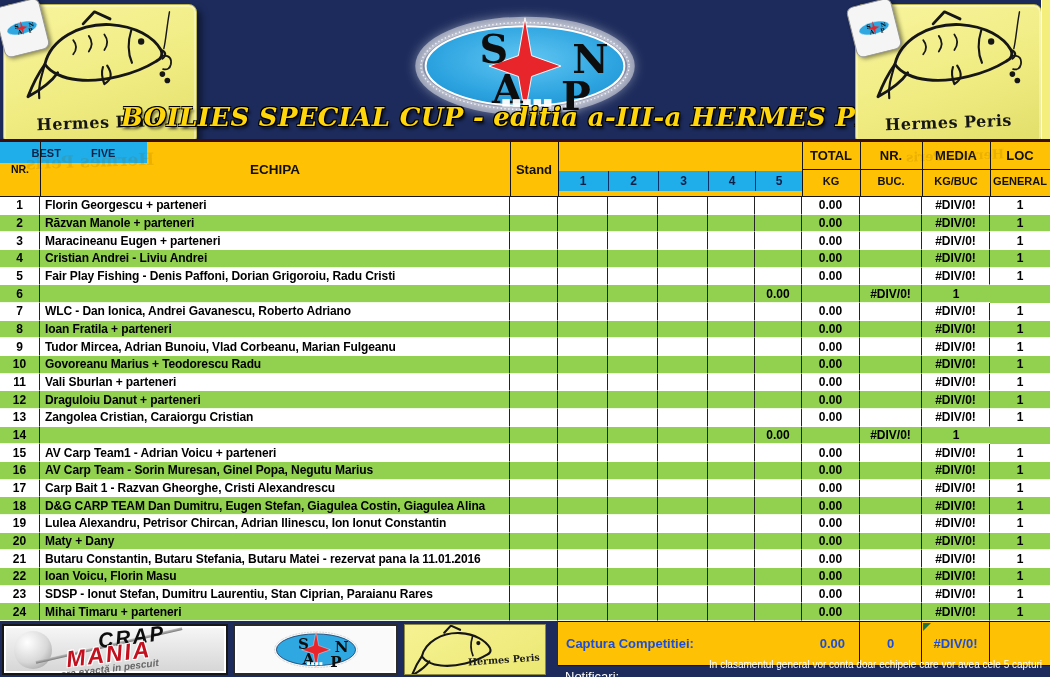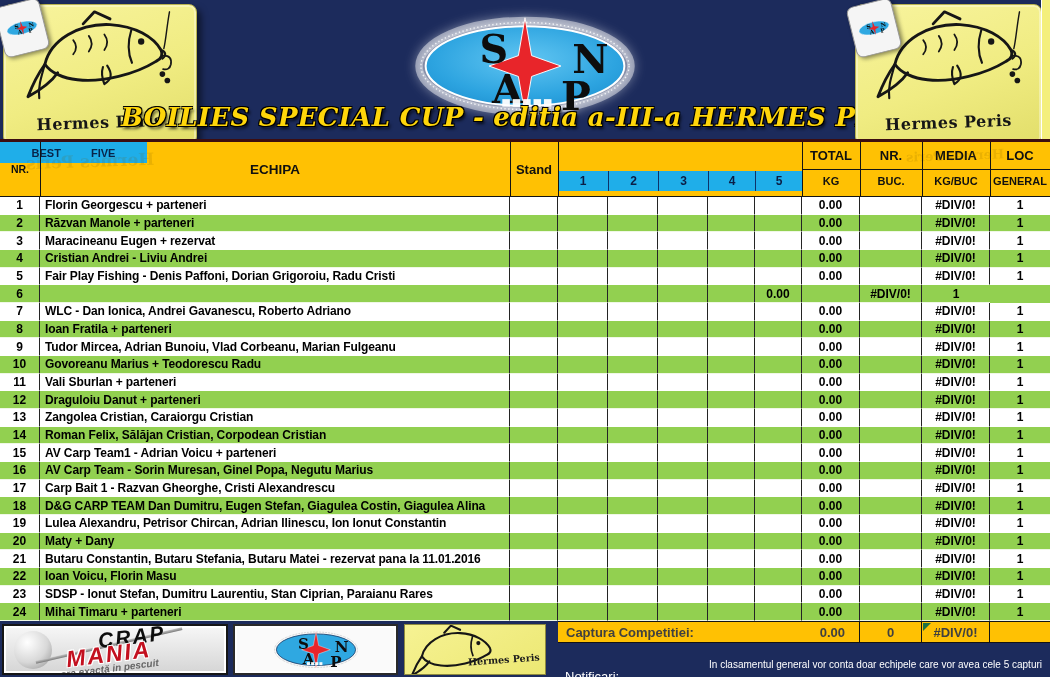--- a/index.html
+++ b/index.html
@@ -64,23 +64,23 @@
   .tbody{position:absolute;left:0;top:197px;width:1050px;height:424px;display:flex;flex-direction:column;background:#fff;}
   .trow{flex:1;display:grid;grid-template-columns:40px 470px 48px 50px 50px 50px 47px 47px 58px 62px 68px 60px;background:#fff;}
   .trow.alt{background:#92D050;}
   .tc{border-right:1px solid #242424;border-bottom:1px solid rgba(255,255,255,.85);
     display:flex;align-items:center;justify-content:center;overflow:hidden;white-space:nowrap;
     font-weight:bold;font-size:12px;color:#000;box-sizing:border-box;}
   .tc1{justify-content:flex-start;padding-left:5px;font-size:12px;letter-spacing:-.1px;}
   .tc11{border-right:none;}
 
   
-  .captura{position:absolute;left:558px;top:621px;width:492px;height:22px;background:#FFC103;
+  .captura{position:absolute;left:558px;top:621px;width:492px;height:45px;background:#FFC103;
     border-top:1px solid #141414;border-bottom:1px solid #141414;box-sizing:border-box;
-    display:grid;grid-template-columns:302px 62px 68px 60px;color:#404040;}
+    display:grid;grid-template-columns:302px 62px 68px 60px;color:#1d4ed8;}
   .capc{border-right:1px solid #141414;display:flex;align-items:center;justify-content:center;
     font-weight:bold;font-size:13px;box-sizing:border-box;position:relative;}
   .capc.first{justify-content:space-between;padding:0 14px 0 8px;}
   .capc.last{border-right:none;}
   .corner{position:absolute;left:1px;top:1px;width:0;height:0;
     border-top:8px solid #1e7145;border-right:8px solid transparent;}
   .notif{position:absolute;left:558px;top:650px;width:492px;height:27px;color:#fff;}
   .notif-label{position:absolute;left:7px;top:19px;font-size:13px;}
   .notif-text{position:absolute;right:8px;top:9px;font-size:10px;white-space:nowrap;}
 
@@ -270,21 +270,21 @@
         <div class="tc tc5"></div>
         <div class="tc tc6"></div>
         <div class="tc tc7"></div>
         <div class="tc tc8">0.00</div>
         <div class="tc tc9"></div>
         <div class="tc tc10">#DIV/0!</div>
         <div class="tc tc11">1</div>
       </div>
       <div class="trow">
         <div class="tc tc0">3</div>
-        <div class="tc tc1">Maracineanu Eugen + rezervat</div>
+        <div class="tc tc1">Maracineanu Eugen + parteneri</div>
         <div class="tc tc2"></div>
         <div class="tc tc3"></div>
         <div class="tc tc4"></div>
         <div class="tc tc5"></div>
         <div class="tc tc6"></div>
         <div class="tc tc7"></div>
         <div class="tc tc8">0.00</div>
         <div class="tc tc9"></div>
         <div class="tc tc10">#DIV/0!</div>
         <div class="tc tc11">1</div>
@@ -423,21 +423,20 @@
         <div class="tc tc5"></div>
         <div class="tc tc6"></div>
         <div class="tc tc7"></div>
         <div class="tc tc8">0.00</div>
         <div class="tc tc9"></div>
         <div class="tc tc10">#DIV/0!</div>
         <div class="tc tc11">1</div>
       </div>
       <div class="trow alt">
         <div class="tc tc0">14</div>
-        <div class="tc tc1">Roman Felix, Sălăjan Cristian, Corpodean Cristian</div>
         <div class="tc tc2"></div>
         <div class="tc tc3"></div>
         <div class="tc tc4"></div>
         <div class="tc tc5"></div>
         <div class="tc tc6"></div>
         <div class="tc tc7"></div>
         <div class="tc tc8">0.00</div>
         <div class="tc tc9"></div>
         <div class="tc tc10">#DIV/0!</div>
         <div class="tc tc11">1</div>

